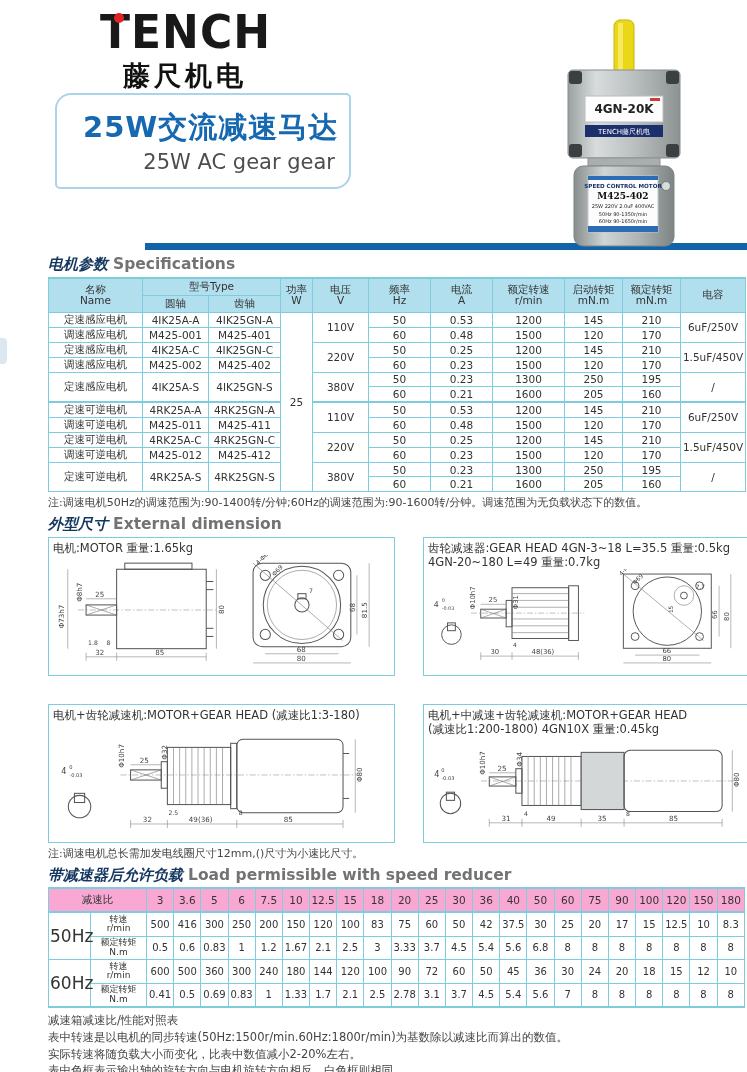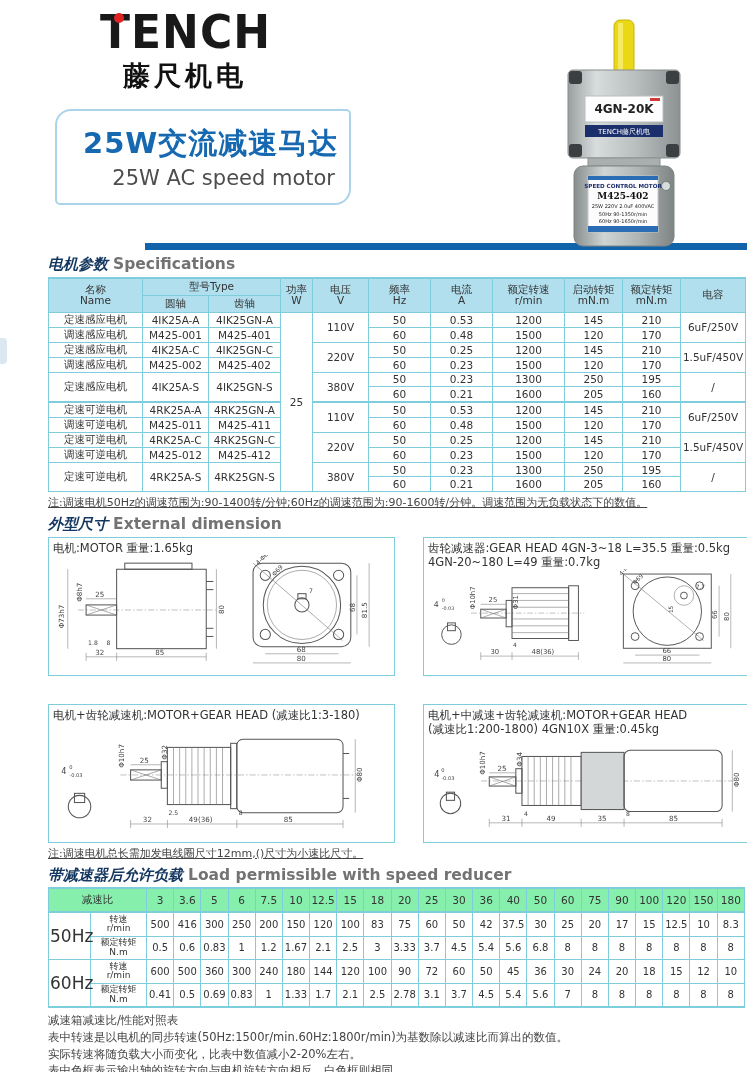--- a/index.html
+++ b/index.html
@@ -5,21 +5,21 @@
   html,body{margin:0;padding:0;background:#e9e9e9;}
   .page{position:relative;width:747px;height:1072px;background:#fff;margin:0 auto;overflow:hidden;
         font-family:"DejaVu Sans","Liberation Sans",sans-serif;color:#333;}
   
   .logo-wrap{position:absolute;left:100px;top:10px;width:170px;text-align:center;}
   .logo-text{font-size:44px;font-weight:900;color:#191919;letter-spacing:1px;line-height:1;
              transform:scaleY(1.05);white-space:nowrap;}
   .logo-dot{position:absolute;left:14px;top:3px;width:10px;height:10px;border-radius:50%;background:#e02323;}
   .logo-cn{font-size:27px;font-weight:bold;color:#111;letter-spacing:4px;margin-top:4px;white-space:nowrap;}
   
-  .title-box{position:absolute;left:55px;top:109px;width:296px;height:96px;border:2px solid #abd3e9;
+  .title-box{position:absolute;left:55px;top:93px;width:296px;height:96px;border:2px solid #abd3e9;
              border-radius:16px 5px 16px 5px;background:#fff;box-sizing:border-box;}
   .title-cn{font-size:29px;font-weight:bold;color:#1668b0;margin:13px 0 2px 26px;letter-spacing:1px;white-space:nowrap;}
   .title-en{font-size:21px;color:#4d4d4d;text-align:right;margin-right:14px;white-space:nowrap;}
   
   .blue-bar{position:absolute;left:145px;top:243px;width:602px;height:7px;background:#1164aa;}
   .edge-tab{position:absolute;left:0;top:338px;width:7px;height:26px;background:#dbe8f1;border-radius:0 4px 4px 0;}
   
   .photo{position:absolute;left:538px;top:18px;width:168px;height:230px;z-index:3;}
   
   .main{position:absolute;left:48px;top:252px;width:699px;}
@@ -27,35 +27,35 @@
   .sec-head .cn{font-size:15px;font-weight:bold;color:#14375f;font-style:italic;}
   .sec-head .en{font-size:15.5px;color:#737373;font-weight:bold;}
   
   table{border-collapse:collapse;table-layout:fixed;width:697px;}
   .spec td,.spec th{border:1px solid #7ecddd;text-align:center;padding:0 1px;font-weight:normal;}
   .spec thead th{background:#b2dfee;font-size:10.5px;color:#333;height:16px;line-height:1.1;}
   .spec thead{border-top:2px solid #7ecddd;}
   .spec td{font-size:10.5px;height:13.6px;color:#333;}
   .spec .l1,.spec .l2{display:block;}
   .spec tbody tr:nth-child(7) td{border-top:2px solid #7ecddd;}
-  .note{font-size:11px;color:#444;margin:3px 0 4px 0;white-space:nowrap;text-decoration:underline;}
+  .note{font-size:11px;color:#444;margin:3px 0 4px 0;white-space:nowrap;}
   
   .panel-grid{display:grid;grid-template-columns:347px 347px;grid-gap:4px;margin-top:2px;gap:28px;}
   .panel{border:1px solid #7ecddd;background:#fff;box-sizing:border-box;padding:3px 4px 1px 4px;height:139px;overflow:hidden;}
   .ptitle{font-size:11.5px;color:#333;line-height:1.25;white-space:nowrap;}
   .drawing{display:block;width:100%;}
   .drawing text{font-size:7px;fill:#444;font-family:"DejaVu Sans",sans-serif;}
   .drawing .t5{font-size:5px;}  .drawing .t6{font-size:6px;}  .drawing .t8{font-size:8px;}
   .ln{stroke:#555;fill:none;stroke-width:1;}
   .thin{stroke:#777;fill:none;stroke-width:.6;}
   .dim{stroke:#888;fill:none;stroke-width:.6;}
   .dash{stroke:#999;fill:none;stroke-width:.6;stroke-dasharray:6 2 1.5 2;}
   
   .load th,.load td{border:1px solid #7ecddd;text-align:center;font-weight:normal;color:#333;}
-  .load thead th{background:#86efac;font-size:10.5px;height:20px;}
+  .load thead th{background:#f9a8d4;font-size:10.5px;height:20px;}
   .load thead{border-top:2px solid #7ecddd;border-bottom:2px solid #7ecddd;}
   .load td{font-size:10px;height:20.5px;}
   .load th.hz{font-size:17px;background:#fff;}
   .load th.rowlab{background:#fff;}
   .load .rl1,.load .rl2{display:block;font-size:9px;line-height:1.1;}
   .load tbody{border-bottom:2px solid #7ecddd;}
   
   .foot-notes{margin-top:4px;font-size:11.5px;color:#444;line-height:1.45;}
 </style>
 </head>
@@ -64,21 +64,21 @@
 <div class="page">
 
   <div class="logo-wrap">
     <div class="logo-text">TENCH</div>
     <span class="logo-dot"></span>
     <div class="logo-cn">藤尺机电</div>
   </div>
 
   <div class="title-box">
     <div class="title-cn">25W交流减速马达</div>
-    <div class="title-en">25W AC speed motor</div>
+    <div class="title-en">25W AC gear gear</div>
   </div>
 
   <div class="blue-bar"></div>
   <div class="edge-tab"></div>
 
   <div class="photo">
     <svg viewBox="0 0 168 230" width="168" height="230">
       <defs>
         <linearGradient id="gmet" x1="0" y1="0" x2="1" y2="0">
           <stop offset="0" stop-color="#9aa0a0"></stop>

